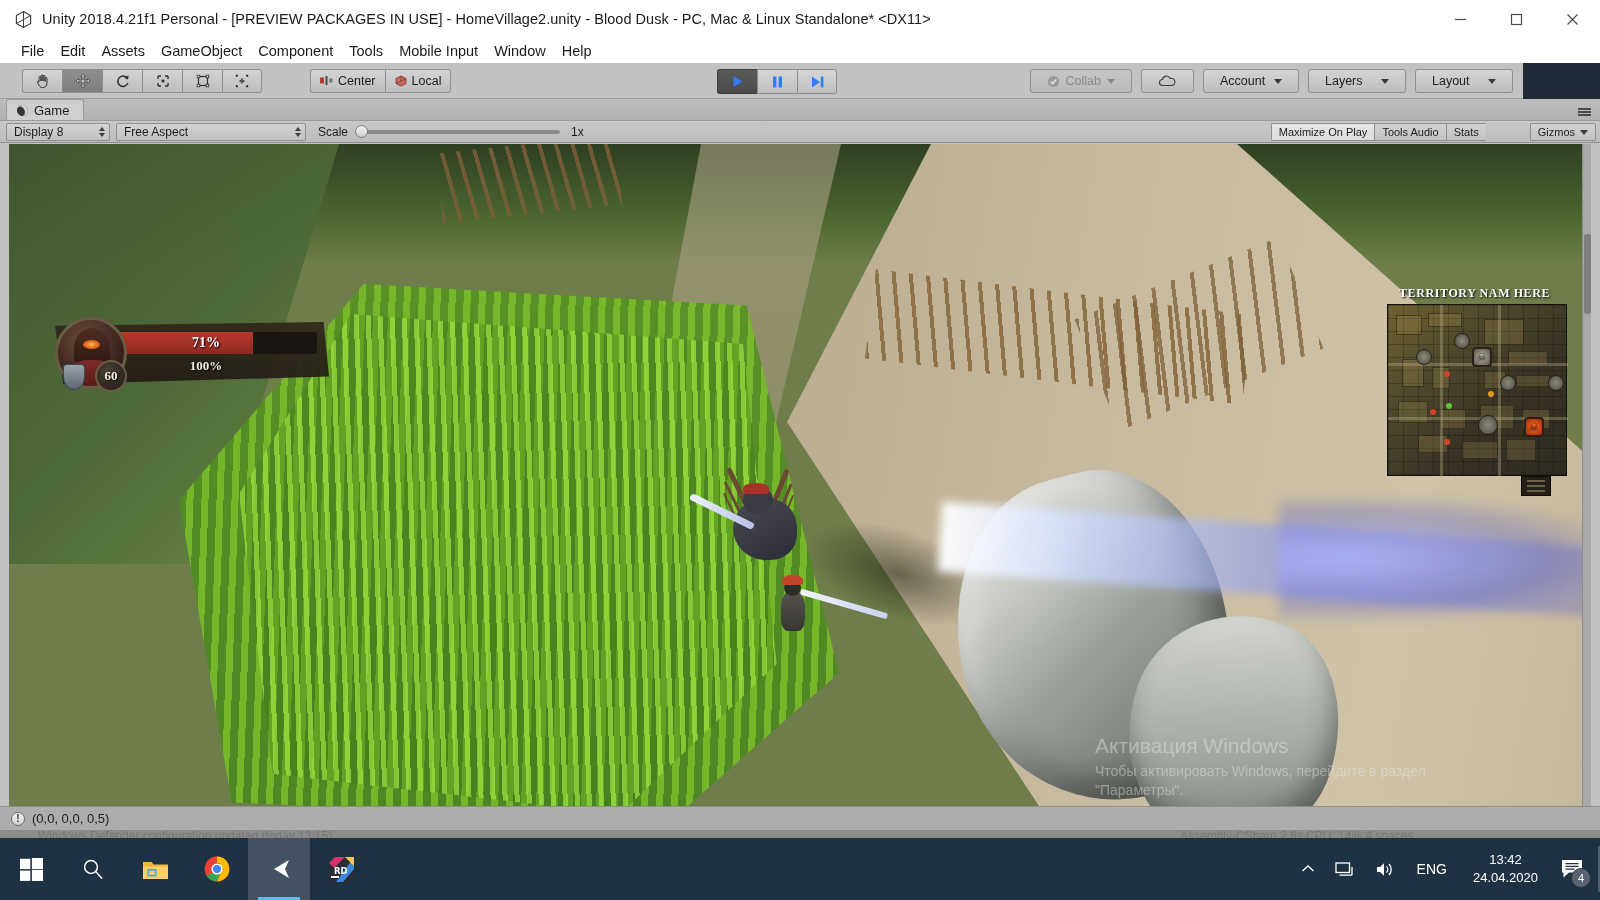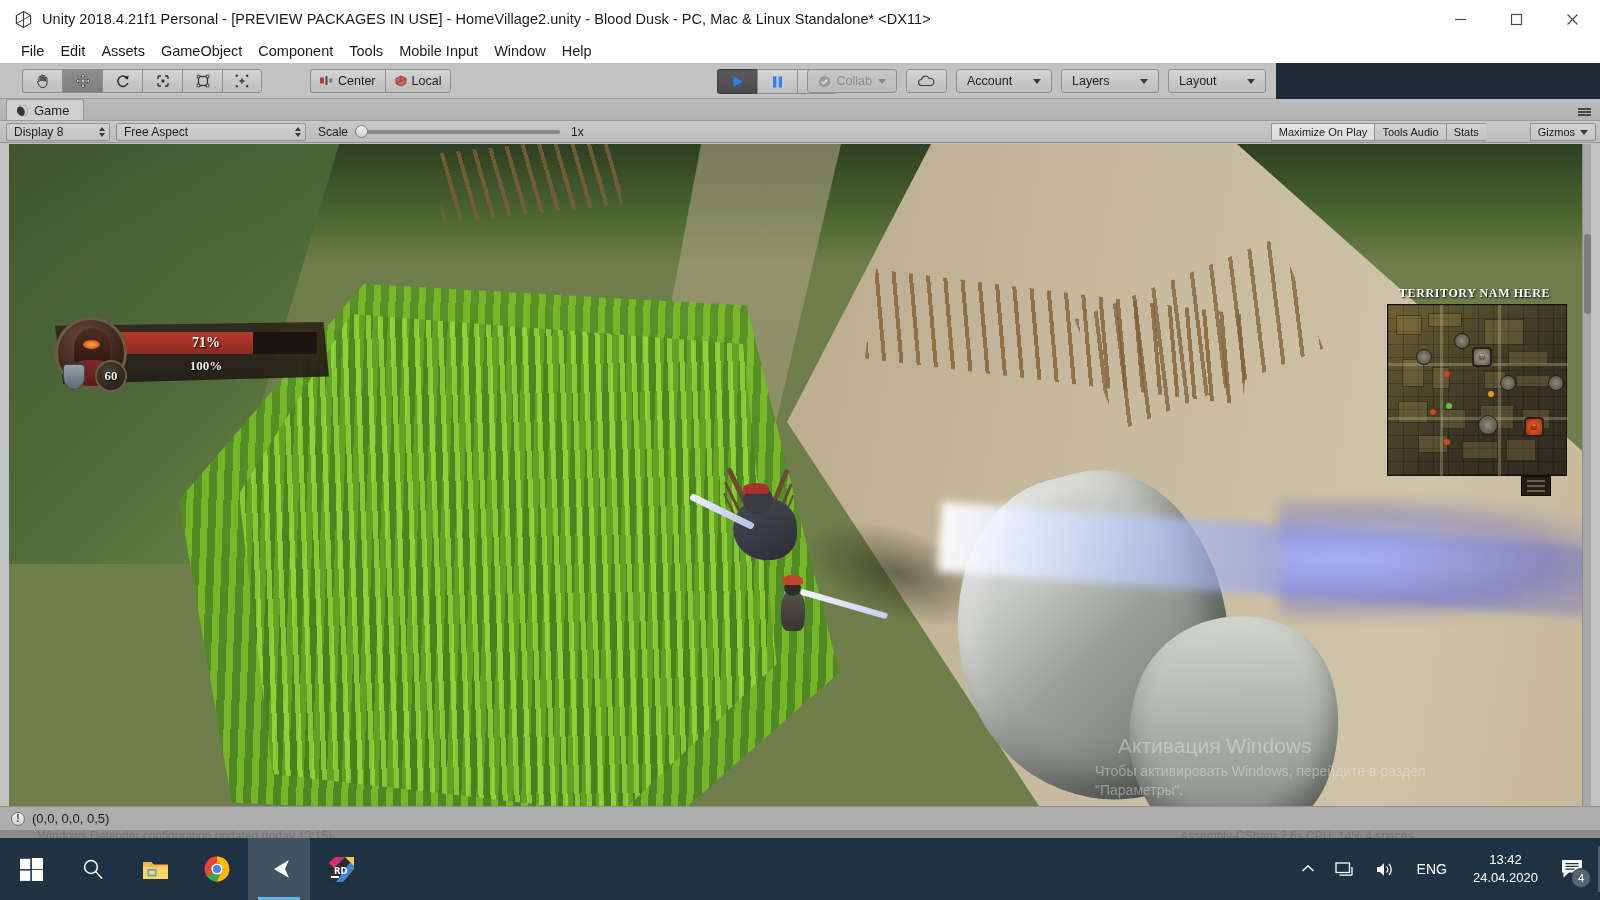--- a/index.html
+++ b/index.html
@@ -32,21 +32,21 @@
   .menubar{
     position:absolute; left:0; top:38px; width:1600px; height:25px;
     background:#ffffff; display:flex; align-items:center; padding-left:13px;
   }
   .menu-item{
     font-size:14.5px; color:#1b1b1b; padding:2px 8px; cursor:default; white-space:nowrap;
   }
 
   
   .toolbar{
-    position:absolute; left:0; top:63px; width:1276px; height:36px;
+    position:absolute; left:0; top:63px; width:1523px; height:36px;
     background:#c2c2c2;
     border-bottom:1px solid #9d9d9d;
     display:flex; align-items:center;
   }
   .tool-btns{ display:flex; margin-left:22px; }
   .tool-btn{
     width:40px; height:24px;
     background:linear-gradient(#d4d4d4,#bdbdbd);
     border:1px solid #8f8f8f; border-right-width:0;
     display:flex; align-items:center; justify-content:center; cursor:default;
@@ -77,21 +77,21 @@
     display:flex; align-items:center; justify-content:center; cursor:default;
   }
   .play-btn:first-child{ border-radius:3px 0 0 3px; }
   .play-btn:last-child{ border-right-width:1px; border-radius:0 3px 3px 0; }
   .play-btn.engaged{ background:linear-gradient(#5a5a5a,#4a4a4a); border-color:#3c3c3c; }
 
   .tb-right{
     position:absolute; right:10px; top:6px; display:flex; align-items:center; gap:9px;
   }
   .tb-pill{
-    height:24px; padding:0 10px; display:flex; align-items:center; gap:6px;
+    height:24px; padding:0 16px; display:flex; align-items:center; gap:6px;
     background:linear-gradient(#d4d4d4,#bdbdbd);
     border:1px solid #8f8f8f; border-radius:3px;
     font-size:12.5px; color:#222; cursor:default; white-space:nowrap;
   }
   .tb-pill.disabled{ color:#8a8a8a; background:linear-gradient(#c6c6c6,#bbb); }
   .tb-pill.wide{ width:96px; justify-content:space-between; }
   .tb-pill.wide2{ width:98px; justify-content:space-between; }
   .caret{ width:0;height:0;border-left:4px solid transparent;border-right:4px solid transparent;border-top:5px solid #3a3a3a; }
   .caret.dim{ border-top-color:#8a8a8a; }
 
@@ -394,21 +394,21 @@
     background:#241f18; border:1px solid #0f0c08;
     display:flex; flex-direction:column; justify-content:space-evenly; align-items:center;
   }
   .mm-tab i{ width:18px; height:2.5px; background:#6e5f46; display:block; }
 
   
   .watermark{
     position:absolute; right:96px; bottom:6px; width:400px; text-align:left;
     color:rgba(236,236,236,.42); pointer-events:none;
   }
-  .wm-title{ font-size:21px; margin-bottom:4px;margin-left:23px; }
+  .wm-title{ font-size:21px; margin-bottom:4px; }
   .wm-sub{ font-size:14px; line-height:1.35; }
 
   
   .statusbar{
     position:absolute; left:0; top:806px; width:1600px; height:24px;
     background:#adadad; border-top:1px solid #8f8f8f;
     display:flex; align-items:center; padding-left:11px; gap:7px;
   }
   .status-icon{
     width:14px; height:14px; border-radius:50%;

